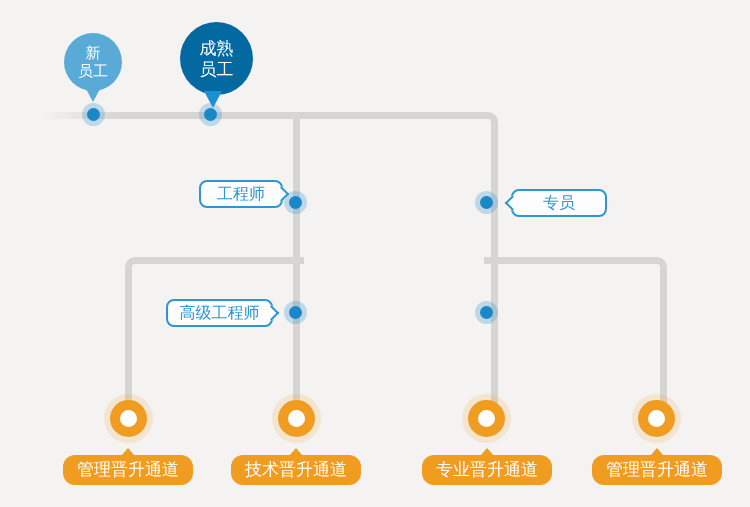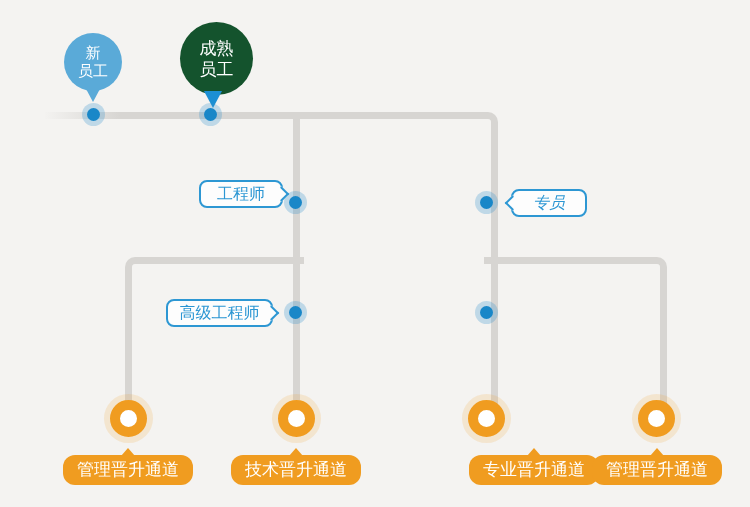--- a/index.html
+++ b/index.html
@@ -35,21 +35,21 @@
     position:absolute; width:13px; height:13px; border-radius:50%;
     background:#1987c8; box-shadow:0 0 0 5px rgba(47,145,205,0.27);
   }
   
   .balloon {
     position:absolute; border-radius:50%; color:#fff;
     display:flex; flex-direction:column; align-items:center; justify-content:center;
     text-align:center;
   }
   .balloon-new  { left:64px;  top:33px; width:58px; height:58px; background:#5aaad8; font-size:15px; line-height:18px; }
-  .balloon-mat  { left:180px; top:22px; width:73px; height:73px; background:#14532d; font-size:17px; line-height:21px; }
+  .balloon-mat  { left:180px; top:22px; width:73px; height:73px; background:#0369a1; font-size:17px; line-height:21px; }
   .btail { position:absolute; width:0; height:0; border-left:8px solid transparent; border-right:8px solid transparent; }
   .btail-new { left:85px;  top:87px; border-top:15px solid #5aaad8; }
   .btail-mat { left:204px; top:91px; border-left:9px solid transparent; border-right:9px solid transparent; border-top:17px solid #1b8fd3; }
   
   .bubble {
     position:absolute; box-sizing:border-box; height:28px;
     background:#fdfdfd; border:2px solid #2d97d3; border-radius:8px;
     color:#2b96d3; font-size:16px; line-height:24px; text-align:center;
   }
   .bubble::after {
@@ -58,21 +58,21 @@
   }
   .point-right::after {
     right:-6px; transform:translateY(-50%) rotate(45deg);
     border-top:2px solid #2d97d3; border-right:2px solid #2d97d3;
   }
   .point-left::after {
     left:-6px; transform:translateY(-50%) rotate(45deg);
     border-bottom:2px solid #2d97d3; border-left:2px solid #2d97d3;
   }
   .bubble-engineer        { left:199px; top:180px; width:84px; }
-  .bubble-specialist      { left:511px; top:189px; width:76px;font-style:italic; }
+  .bubble-specialist      { left:511px; top:189px; width:96px; }
   .bubble-sr-engineer     { left:166px; top:299px; width:107px; }
   .bubble-sr-specialist   { left:514px; top:299px; width:112px; }
   
   .ring {
     position:absolute; width:17px; height:17px; background:#ffffff;
     border:10px solid #f09c20; border-radius:50%;
     box-shadow:0 0 0 6px rgba(240,156,32,0.16);
   }
   
   .badge {
@@ -126,16 +126,16 @@
     <span>高级工程师</span>
   </div>
 
   <div class="ring" style="left:110px; top:400px;"></div>
   <div class="ring" style="left:278px; top:400px;"></div>
   <div class="ring" style="left:468px; top:400px;"></div>
   <div class="ring" style="left:638px; top:400px;"></div>
 
   <div class="badge" style="left:63px;">管理晋升通道</div>
   <div class="badge" style="left:231px;text-align:center;">技术晋升通道</div>
-  <div class="badge" style="left:422px;margin-left:47px;">专业晋升通道</div>
+  <div class="badge" style="left:422px;">专业晋升通道</div>
   <div class="badge" style="left:592px;">管理晋升通道</div>
 
 </div>
 
 </body></html>

